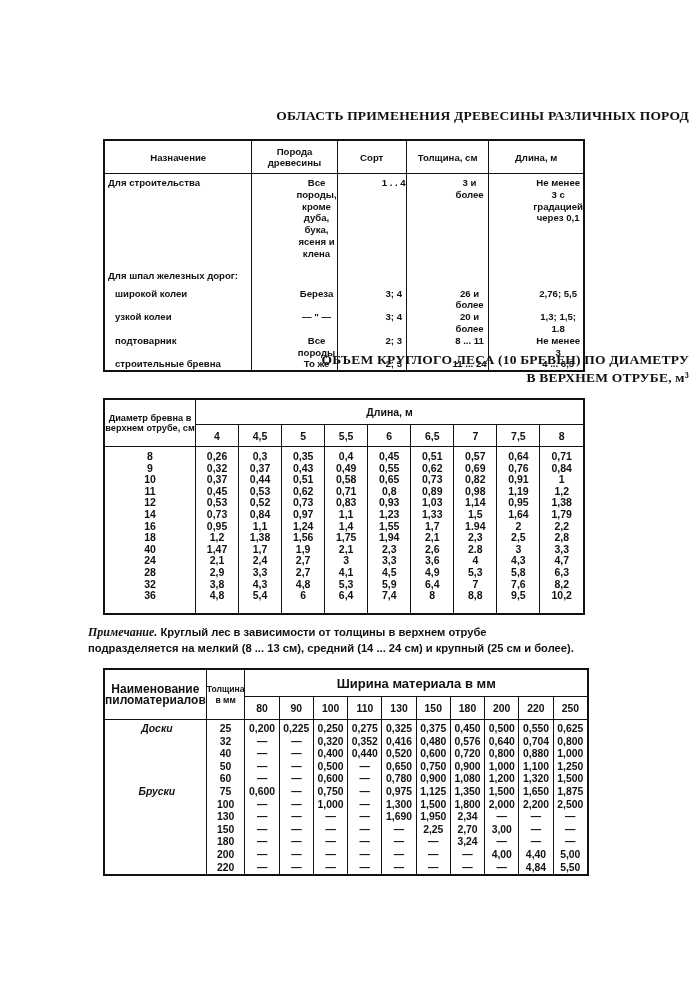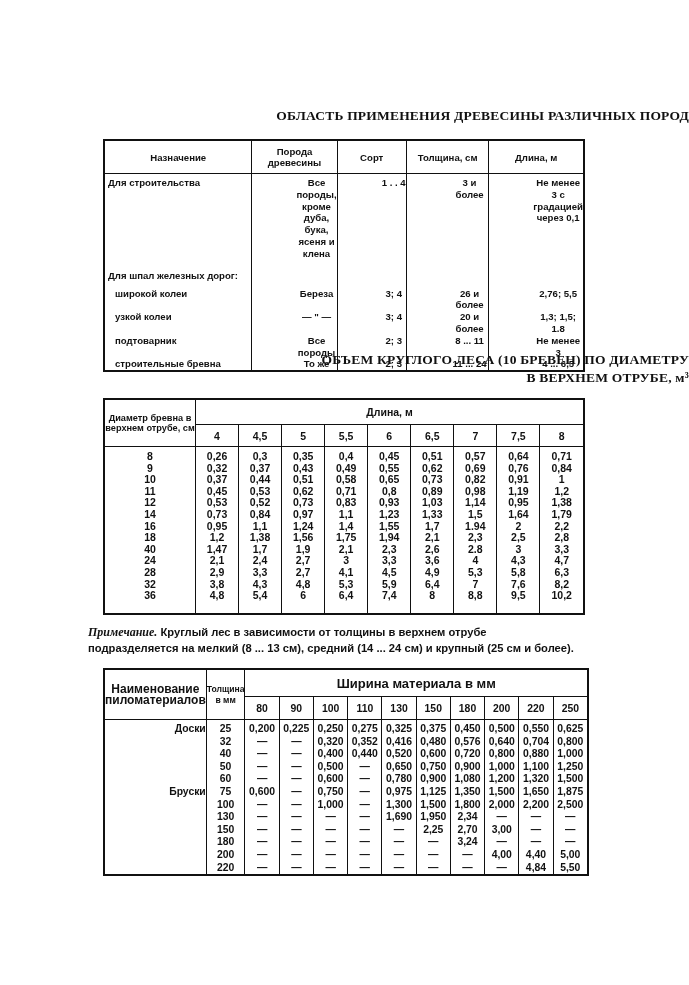--- a/index.html
+++ b/index.html
@@ -41,21 +41,21 @@
   .note .lbl { font-style: italic; font-family: "Liberation Serif", serif; font-size: 12px; }
 
   
   #t3 { left: 103px; top: 668px; width: 486px; font-size: 10.4px; font-family: "Liberation Sans", sans-serif; border: 2px solid #111; }
   #t3 th { border: 1px solid #111; font-weight: bold; text-align: center; vertical-align: middle; }
   #t3 th.name { font-size: 12px; line-height: 11px; width: 58px; }
   #t3 th.thk { font-size: 8.6px; line-height: 11px; width: 30px; }
   #t3 th.wh { font-size: 13px; height: 26px; }
   #t3 th.w { height: 22px; }
   #t3 td { border-left: 1px solid #111; border-right: 1px solid #111; text-align: center; height: 12.6px; line-height: 12.6px; }
-  #t3 td.nm { text-align: right; padding-left: 3px; }
+  #t3 td.nm { text-align: center; padding-left: 3px; font-style: italic; }
   #t3 tr.first td { padding-top: 3px; }
 </style>
 </head>
 <body>
 
 <div class="title" style="top:108px;">ОБЛАСТЬ ПРИМЕНЕНИЯ ДРЕВЕСИНЫ РАЗЛИЧНЫХ ПОРОД</div>
 
 <table id="t1">
   <colgroup>
     <col style="width:173px">

